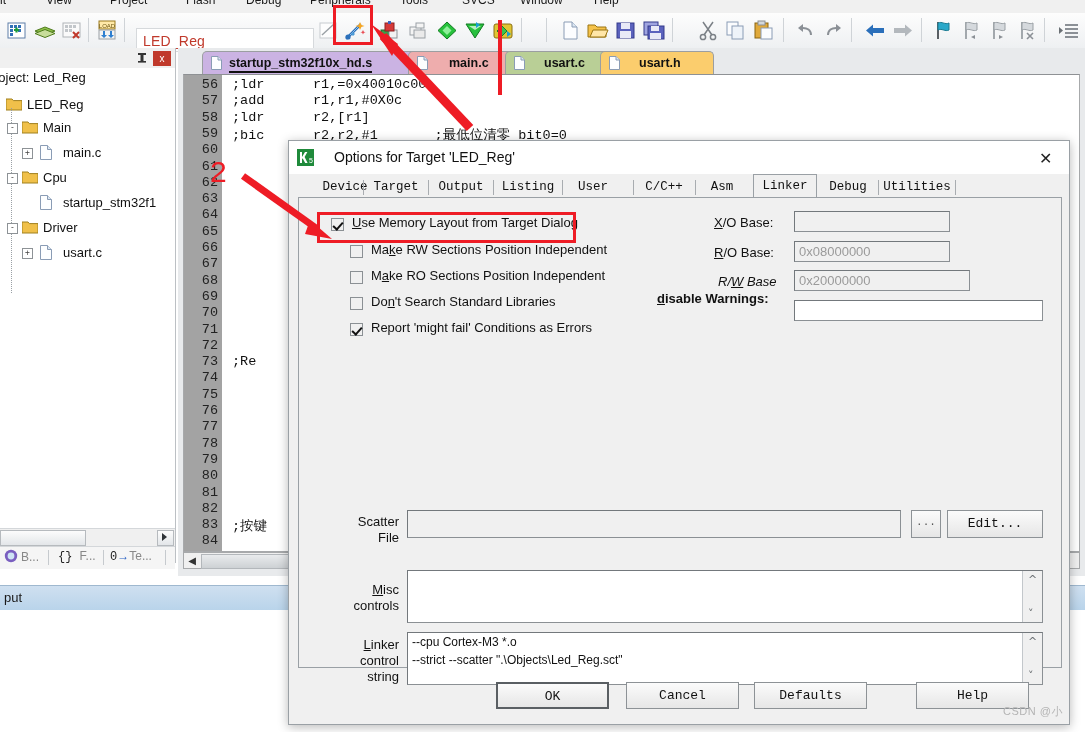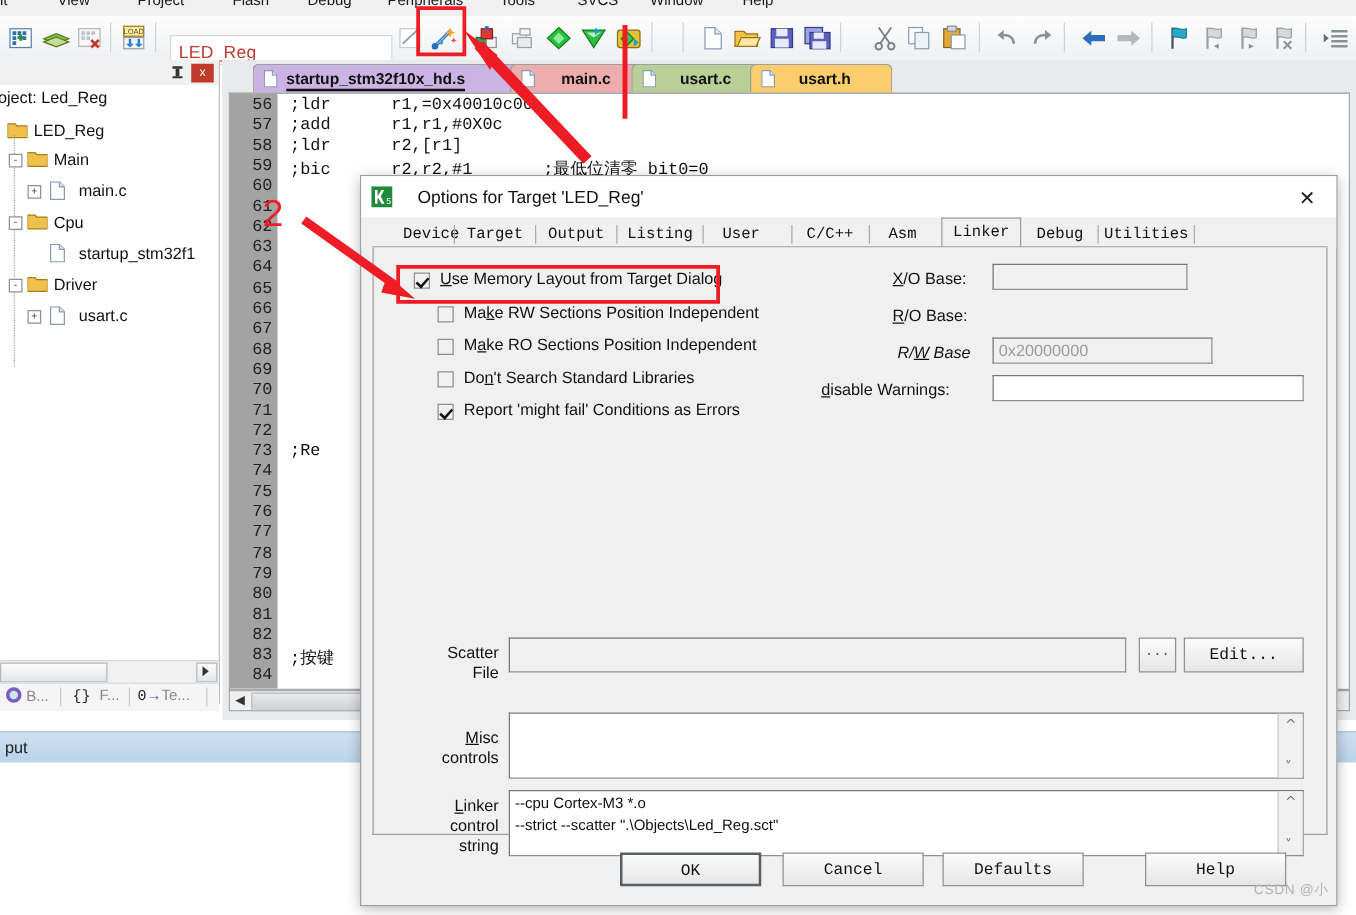--- a/index.html
+++ b/index.html
@@ -700,27 +700,30 @@
 
     <div class="chk on" style="left:51px;top:125px;"></div>
     <span class="cklabel" style="left:72px;top:122px;">Report 'might fail' Conditions as Errors</span>
 
     <span class="flabel" style="left:415px;top:17px;"><span class="ul">X</span>/O Base:</span>
     <div class="fbox" style="left:495px;top:13px;width:156px;height:21px;">
       <span class="v"></span>
     </div>
 
     <span class="flabel" style="left:415px;top:47px;"><span class="ul">R</span>/O Base:</span>
+    <div class="fbox" style="left:495px;top:43px;width:156px;height:21px;">
+      <span class="v">0x08000000</span>
+    </div>
 
     <span class="flabel" style="left:419px;top:76px;font-style:italic;">R/<span class="ul">W</span> Base</span>
     <div class="fbox" style="left:495px;top:72px;width:176px;height:21px;">
       <span class="v">0x20000000</span>
     </div>
 
-    <span class="flabel" style="left:358px;top:106px;"><span class="ul">d</span>isable Warnings:</span>
+    <span class="flabel" style="left:358px;top:93px;font-weight:bold;"><span class="ul">d</span>isable Warnings:</span>
     <div class="fbox white" style="left:495px;top:102px;width:249px;height:21px;">
       <span class="vb"></span>
     </div>
 
     <span class="flabel" style="left:51px;top:316px;text-align:right;width:49px;">Scatter</span>
     <span class="flabel" style="left:51px;top:332px;text-align:right;width:49px;">File</span>
     <div class="fbox" style="left:108px;top:312px;width:494px;height:28px;">
       <span class="vb"></span>
     </div>
     <div class="btn" style="left:612px;top:312px;width:30px;height:28px;">

